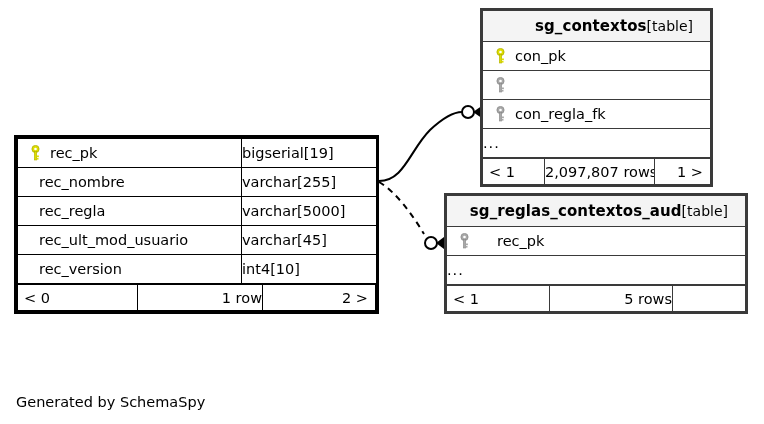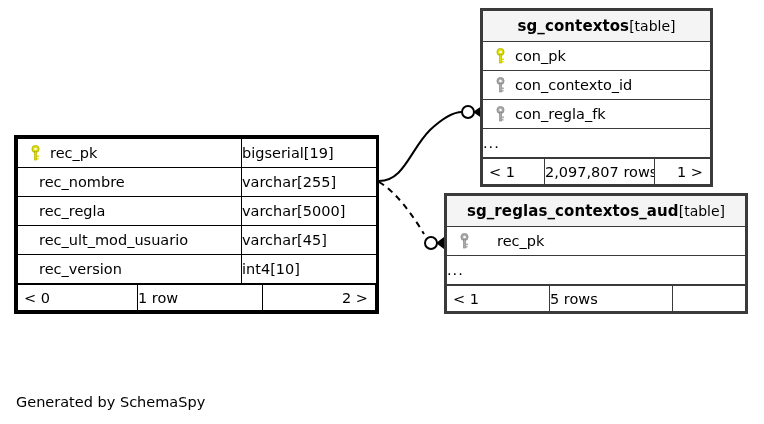--- a/index.html
+++ b/index.html
@@ -44,21 +44,21 @@
   .thin .tbl td { border-color: #3a3a3a; }
 
   
   .hdr td {
     background: #f4f4f4;
     height: 30px;
   }
   .hdr-inner {
     display: flex;
     align-items: center;
-    justify-content: center;
+    justify-content: flex-end;
     padding: 0 17px;
   }
   .tbl-name {
     font-weight: bold;
     font-size: 15px;
     letter-spacing: 0.1px;
   }
   .tbl-tag {
     font-size: 14px;
     color: #000000;
@@ -91,21 +91,21 @@
     letter-spacing: 1px;
     line-height: 1;
   }
 
   
   .ftr td {
     height: 25px;
     font-size: 14.5px;
   }
   .ftr .f-left   { padding-left: 6px;  text-align: left; }
-  .ftr .f-center { text-align: left; }
+  .ftr .f-center { text-align: right; }
   .ftr .f-right  { padding-right: 7px; text-align: right; }
 
   
   #connectors {
     position: absolute;
     left: 0; top: 0;
     width: 764px;
     height: 424px;
     pointer-events: none;
   }
@@ -268,21 +268,20 @@
           <div class="col-cell">
             <span class="key-icon">
               <svg viewBox="0 0 13 16" width="13" height="16">
                 <circle cx="6.5" cy="4" r="3.6" fill="#a8a8a8" stroke="#8a8a8a" stroke-width="0.8"></circle>
                 <circle cx="6.5" cy="4" r="1.3" fill="#ffffff"></circle>
                 <rect x="5.3" y="6.5" width="2.4" height="8.5" fill="#a8a8a8" stroke="#8a8a8a" stroke-width="0.6"></rect>
                 <rect x="7.7" y="10.5" width="2.2" height="1.7" fill="#a8a8a8"></rect>
                 <rect x="7.7" y="13.0" width="1.8" height="1.6" fill="#a8a8a8"></rect>
               </svg>
             </span>
-            <span class="col-name after-key">con_contexto_id</span>
           </div>
         </td>
       </tr>
 
       <tr>
         <td>
           <div class="col-cell">
             <span class="key-icon">
               <svg viewBox="0 0 13 16" width="13" height="16">
                 <circle cx="6.5" cy="4" r="3.6" fill="#a8a8a8" stroke="#8a8a8a" stroke-width="0.8"></circle>

